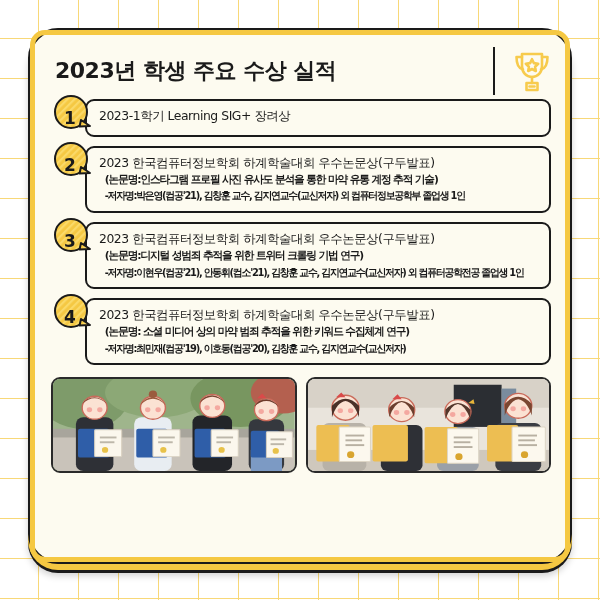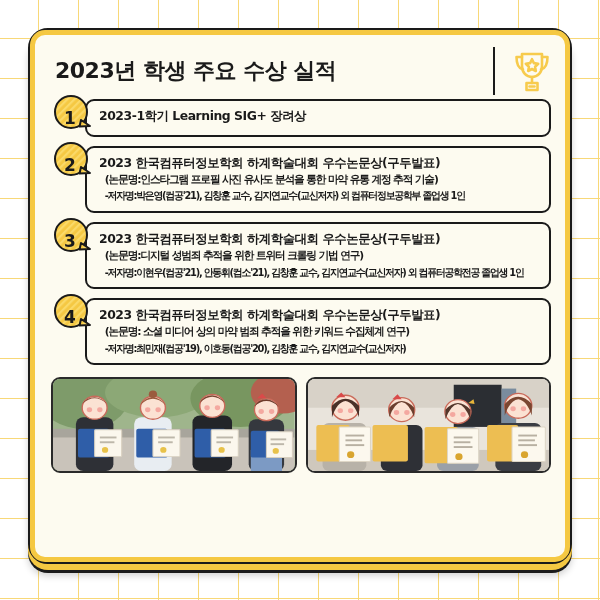--- a/index.html
+++ b/index.html
@@ -17,21 +17,21 @@
     position: relative;
   }
 
   
   .card {
     position: absolute;
     left: 28px; top: 28px;
     width: 544px; height: 536px;
     background: #FDFBF0;
     border: 3px solid #1A1A1A;
-    border-radius: 20px;
+    border-radius: 30px;
     box-shadow: 0 6px 0 0 #F5C842, 0 9px 0 0 #1A1A1A, 0 12px 7px rgba(0,0,0,0.18);
     padding: 12px 14px 14px 14px;
     display: flex;
     flex-direction: column;
   }
   .card::before {
     content: "";
     position: absolute;
     left: -1px; top: -1px; right: -1px; bottom: -1px;
     border: 5px solid #F5C842;
@@ -101,21 +101,21 @@
   }
   .entry-box {
     border: 2px solid #1A1A1A;
     border-radius: 9px;
     background: #FDFBF0;
     padding: 6px 10px 7px 12px;
     min-height: 38px;
   }
   .ln-title {
     font-size: 12.4px;
-    font-weight: bold;
+    font-weight: normal;
     color: #1A1A1A;
     letter-spacing: -0.45px;
     white-space: nowrap;
     line-height: 1.45;
   }
   .ln-sub {
     font-size: 11px;
     font-weight: bold;
     color: #1A1A1A;
     letter-spacing: -1.15px;

